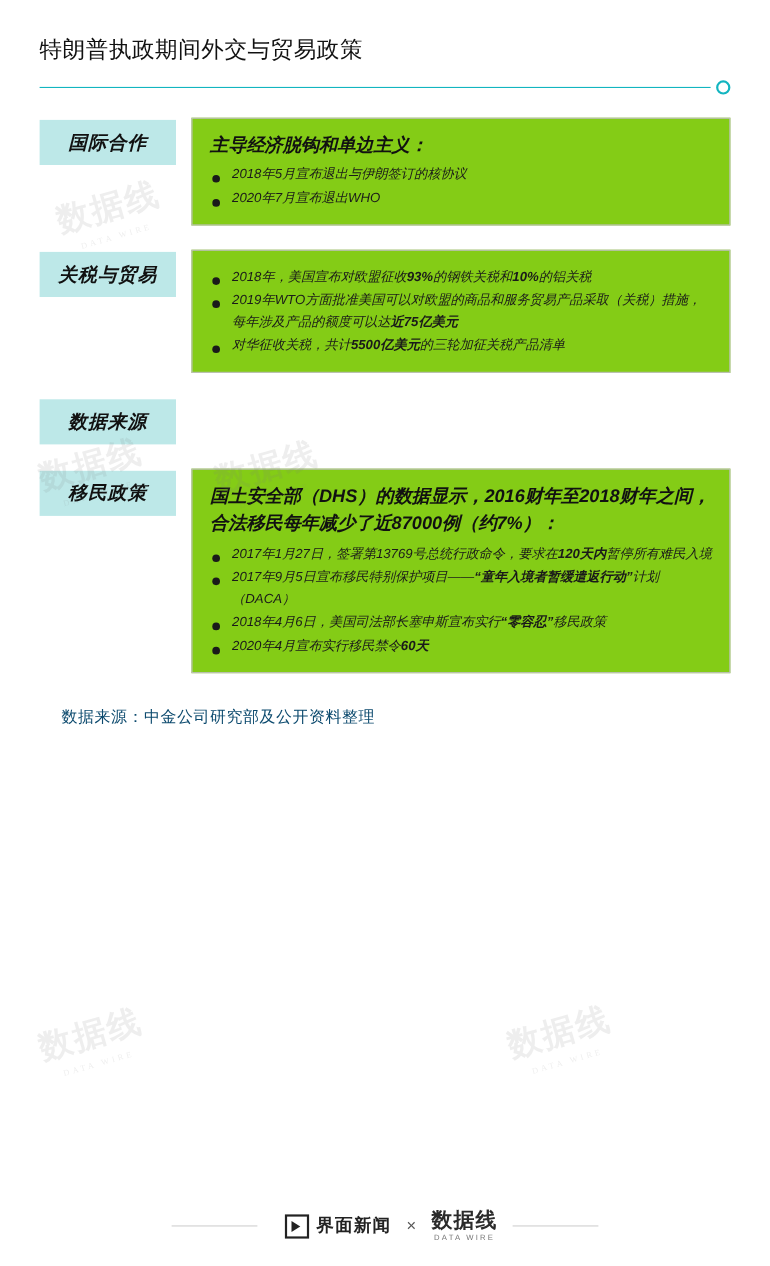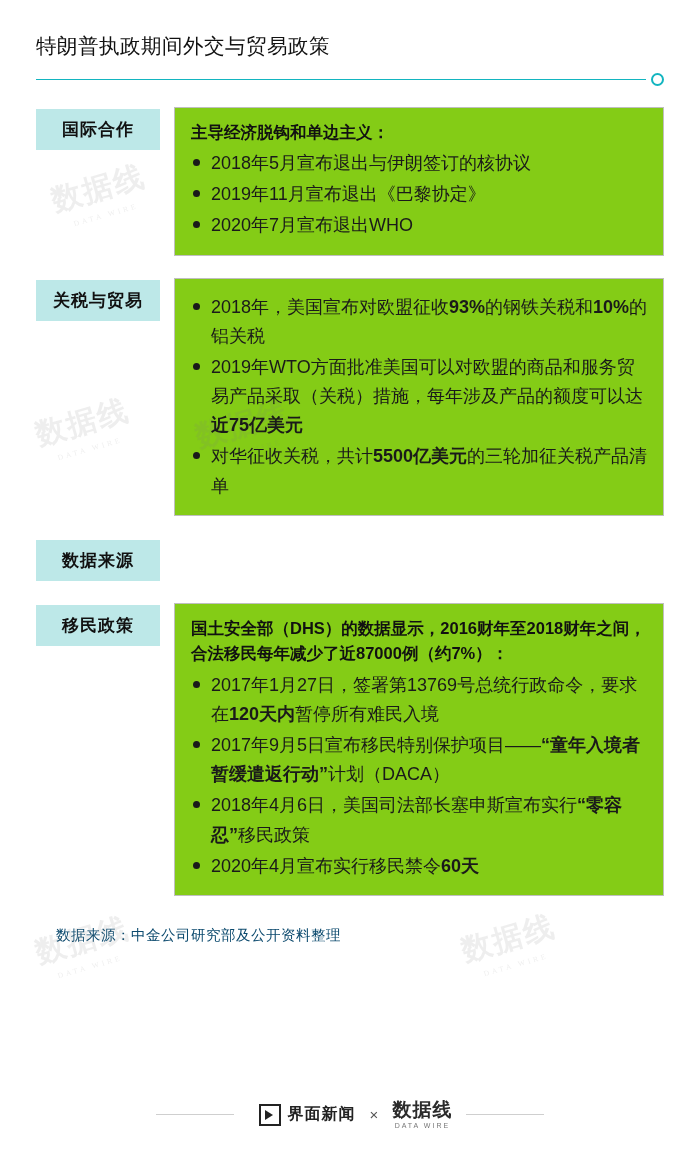--- a/index.html
+++ b/index.html
@@ -50,20 +50,21 @@
     right: 0; top: 0;
     width: 13px; height: 13px;
     border-radius: 50%;
     border: 2.5px solid #13b5c0;
     background: #ffffff;
   }
 
   
   .sections {
     padding: 10px 36px 0 36px;
+    font-style: italic;
   }
   .section {
     display: flex;
     align-items: flex-start;
     margin-bottom: 22px;
   }
   .tag {
     flex: 0 0 124px;
     background: #bde8e8;
     color: #111;
@@ -90,21 +91,21 @@
     color: #111;
   }
   ul.items {
     list-style: none;
     margin: 0;
     padding: 0;
   }
   ul.items > li {
     position: relative;
     padding-left: 20px;
-    font-size: 18px;
+    font-size: 12px;
     line-height: 1.62;
     margin: 2px 0;
     color: #1a1a1a;
   }
   ul.items > li::before {
     content: "";
     position: absolute;
     left: 2px;
     top: 10px;
     width: 7px;
@@ -232,21 +233,20 @@
   </div>
 
   <div class="sections">
 
     <div class="section">
       <div class="tag">国际合作</div>
       <div class="body">
         <p class="lead">主导经济脱钩和单边主义：</p>
         <ul class="items">
           <li>2018年5月宣布退出与伊朗签订的核协议</li>
-          <li>2019年11月宣布退出《巴黎协定》</li>
           <li>2020年7月宣布退出WHO</li>
         </ul>
       </div>
     </div>
 
     <div class="section">
       <div class="tag">关税与贸易</div>
       <div class="body">
         <ul class="items">
           <li>2018年，美国宣布对欧盟征收<span class="b">93%</span>的钢铁关税和<span class="b">10%</span>的铝关税</li>

